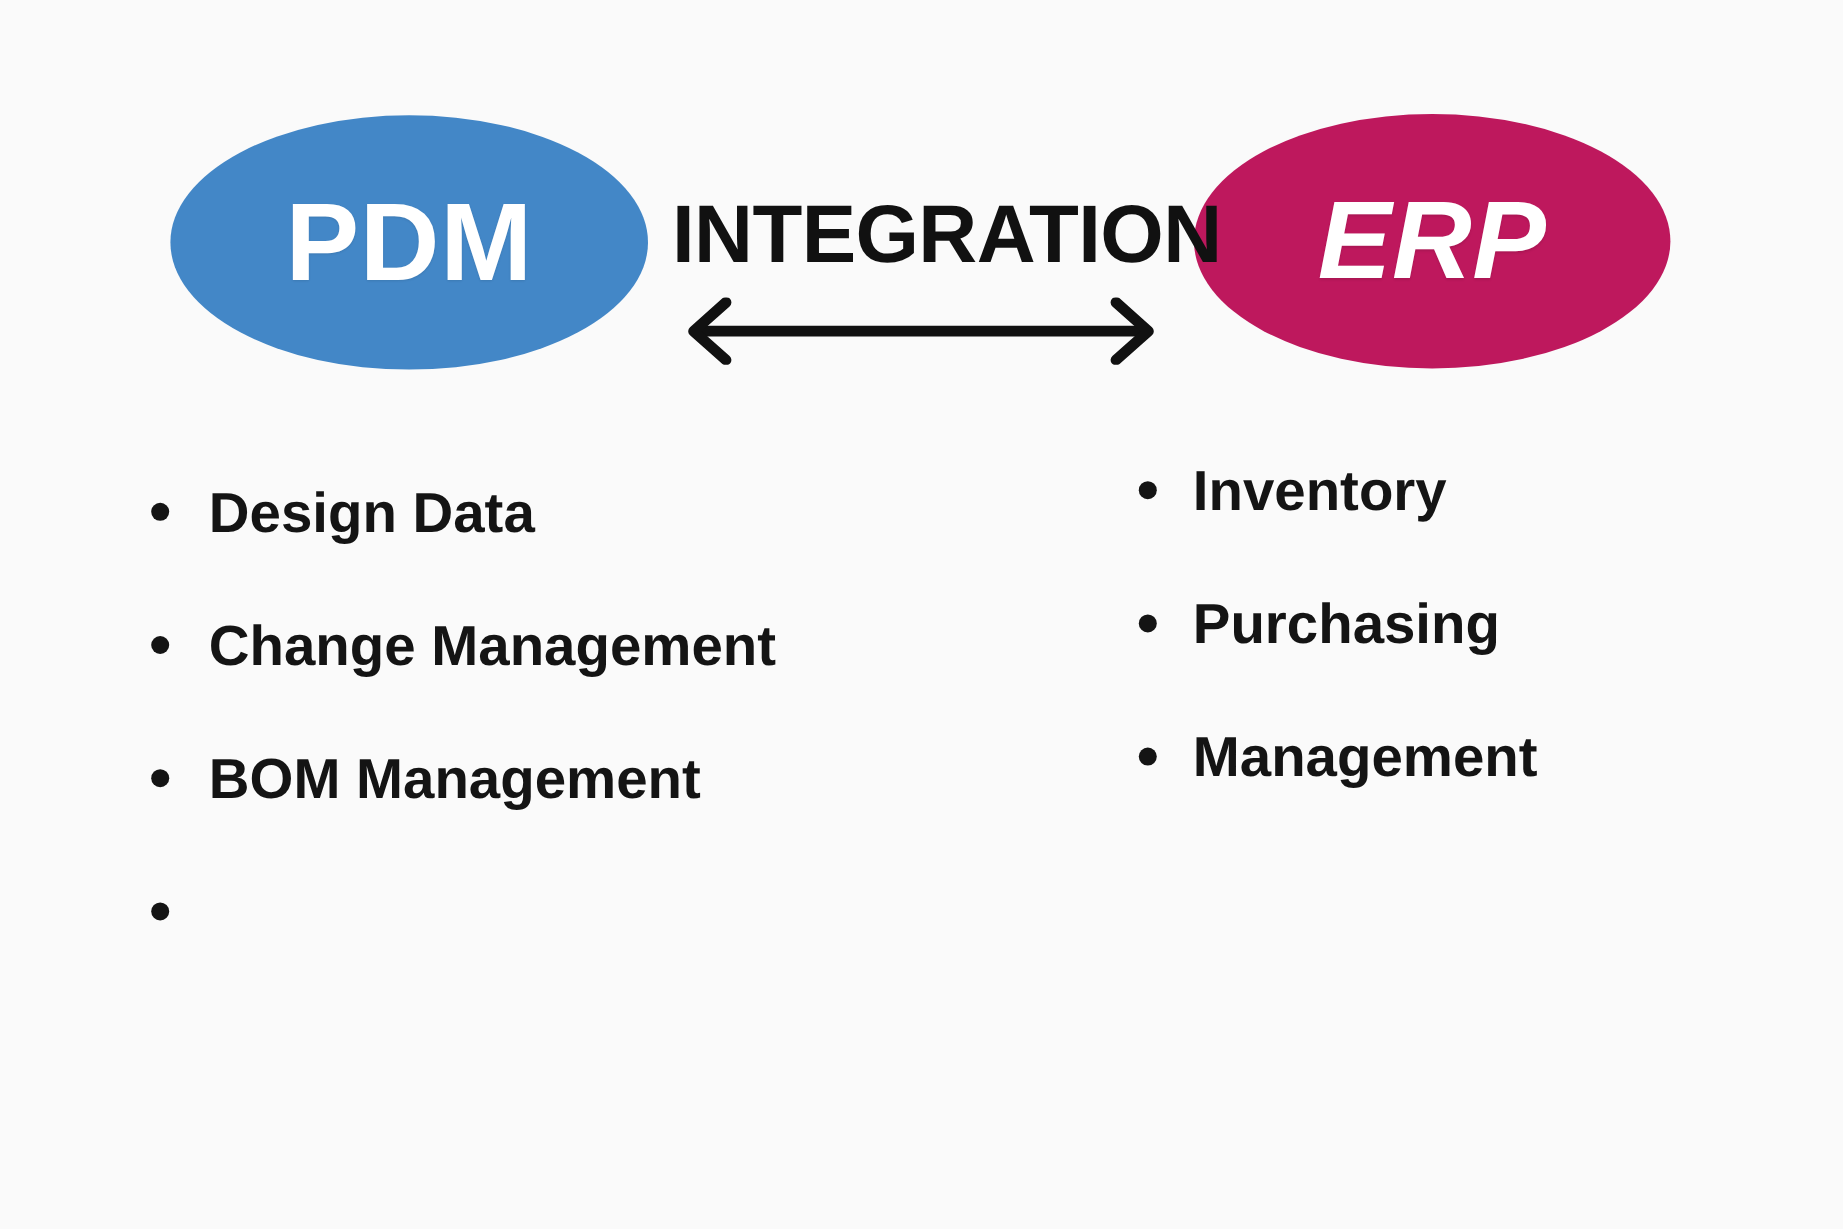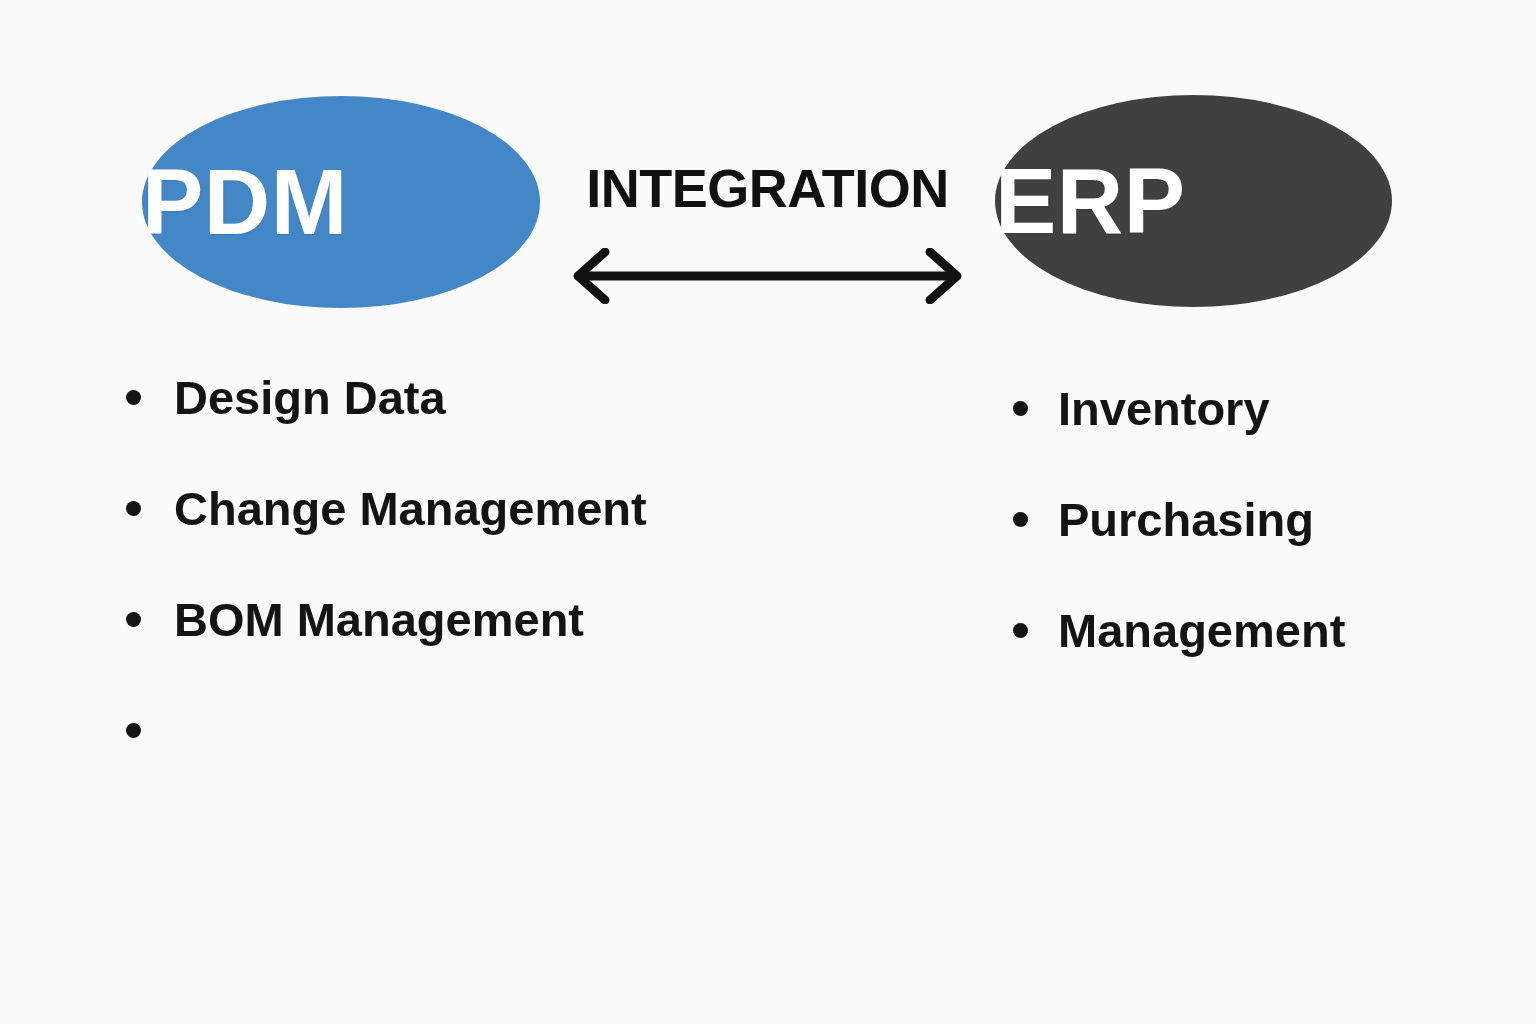--- a/index.html
+++ b/index.html
@@ -19,20 +19,21 @@
     width: 1536px;
     height: 1024px;
     background: #fafafa;
   }
 
   
   .node-ellipse {
     position: absolute;
     display: flex;
     align-items: center;
+    justify-content: center;
     border-radius: 50%;
     box-sizing: border-box;
   }
   .node-label {
     color: #ffffff;
     font-weight: 700;
     letter-spacing: 0.5px;
     line-height: 1;
     white-space: nowrap;
     text-shadow: 0 1px 2px rgba(0,0,0,0.10);
@@ -61,21 +62,21 @@
     top: 160px;
     width: 415px;
     height: 150px;
   }
   #integration-label {
     position: absolute;
     left: 0;
     top: 0;
     width: 415px;
     text-align: center;
-    font-size: 54px;
+    font-size: 68px;
     font-weight: 700;
     letter-spacing: -0.5px;
     color: #111111;
     line-height: 1.05;
     white-space: nowrap;
   }
   #integration-arrow {
     position: absolute;
     left: 5px;
     top: 88px;
@@ -108,42 +109,42 @@
     border-radius: 50%;
     background: #141414;
     flex: 0 0 auto;
   }
   .bullet-text {
     display: inline-block;
   }
 
   #list-pdm {
     left: 126px;
-    top: 342px;
+    top: 371px;
     width: 760px;
   }
   #list-pdm .bullet-text { margin-left: 33px; }
 
   #list-erp {
-    left: 1013px;
+    left: 949px;
     top: 353px;
     width: 460px;
   }
   #list-erp .bullet-text { margin-left: 30px; }
 </style>
 </head>
 <body style="background: rgb(250, 250, 250);">
 
 <div id="canvas" style="background: rgb(250, 250, 250);">
 
   <div class="node-ellipse" id="node-pdm" style="background:#4387c7;">
     <span class="node-label">PDM</span>
   </div>
 
-  <div class="node-ellipse" id="node-erp" style="background:#404040;">
+  <div class="node-ellipse" id="node-erp" style="background:#be185d;font-style:italic;">
     <span class="node-label">ERP</span>
   </div>
 
   <div id="connector">
     <div id="integration-label">INTEGRATION</div>
     <svg id="integration-arrow" viewBox="0 0 405 56" width="405" height="56" xmlns="http://www.w3.org/2000/svg">
       <g fill="none" stroke="#111111" stroke-width="9" stroke-linecap="round" stroke-linejoin="round">
         <line x1="14" y1="28" x2="391" y2="28"></line>
         <polyline points="40,4 13,28 40,52"></polyline>
         <polyline points="365,4 392,28 365,52"></polyline>

